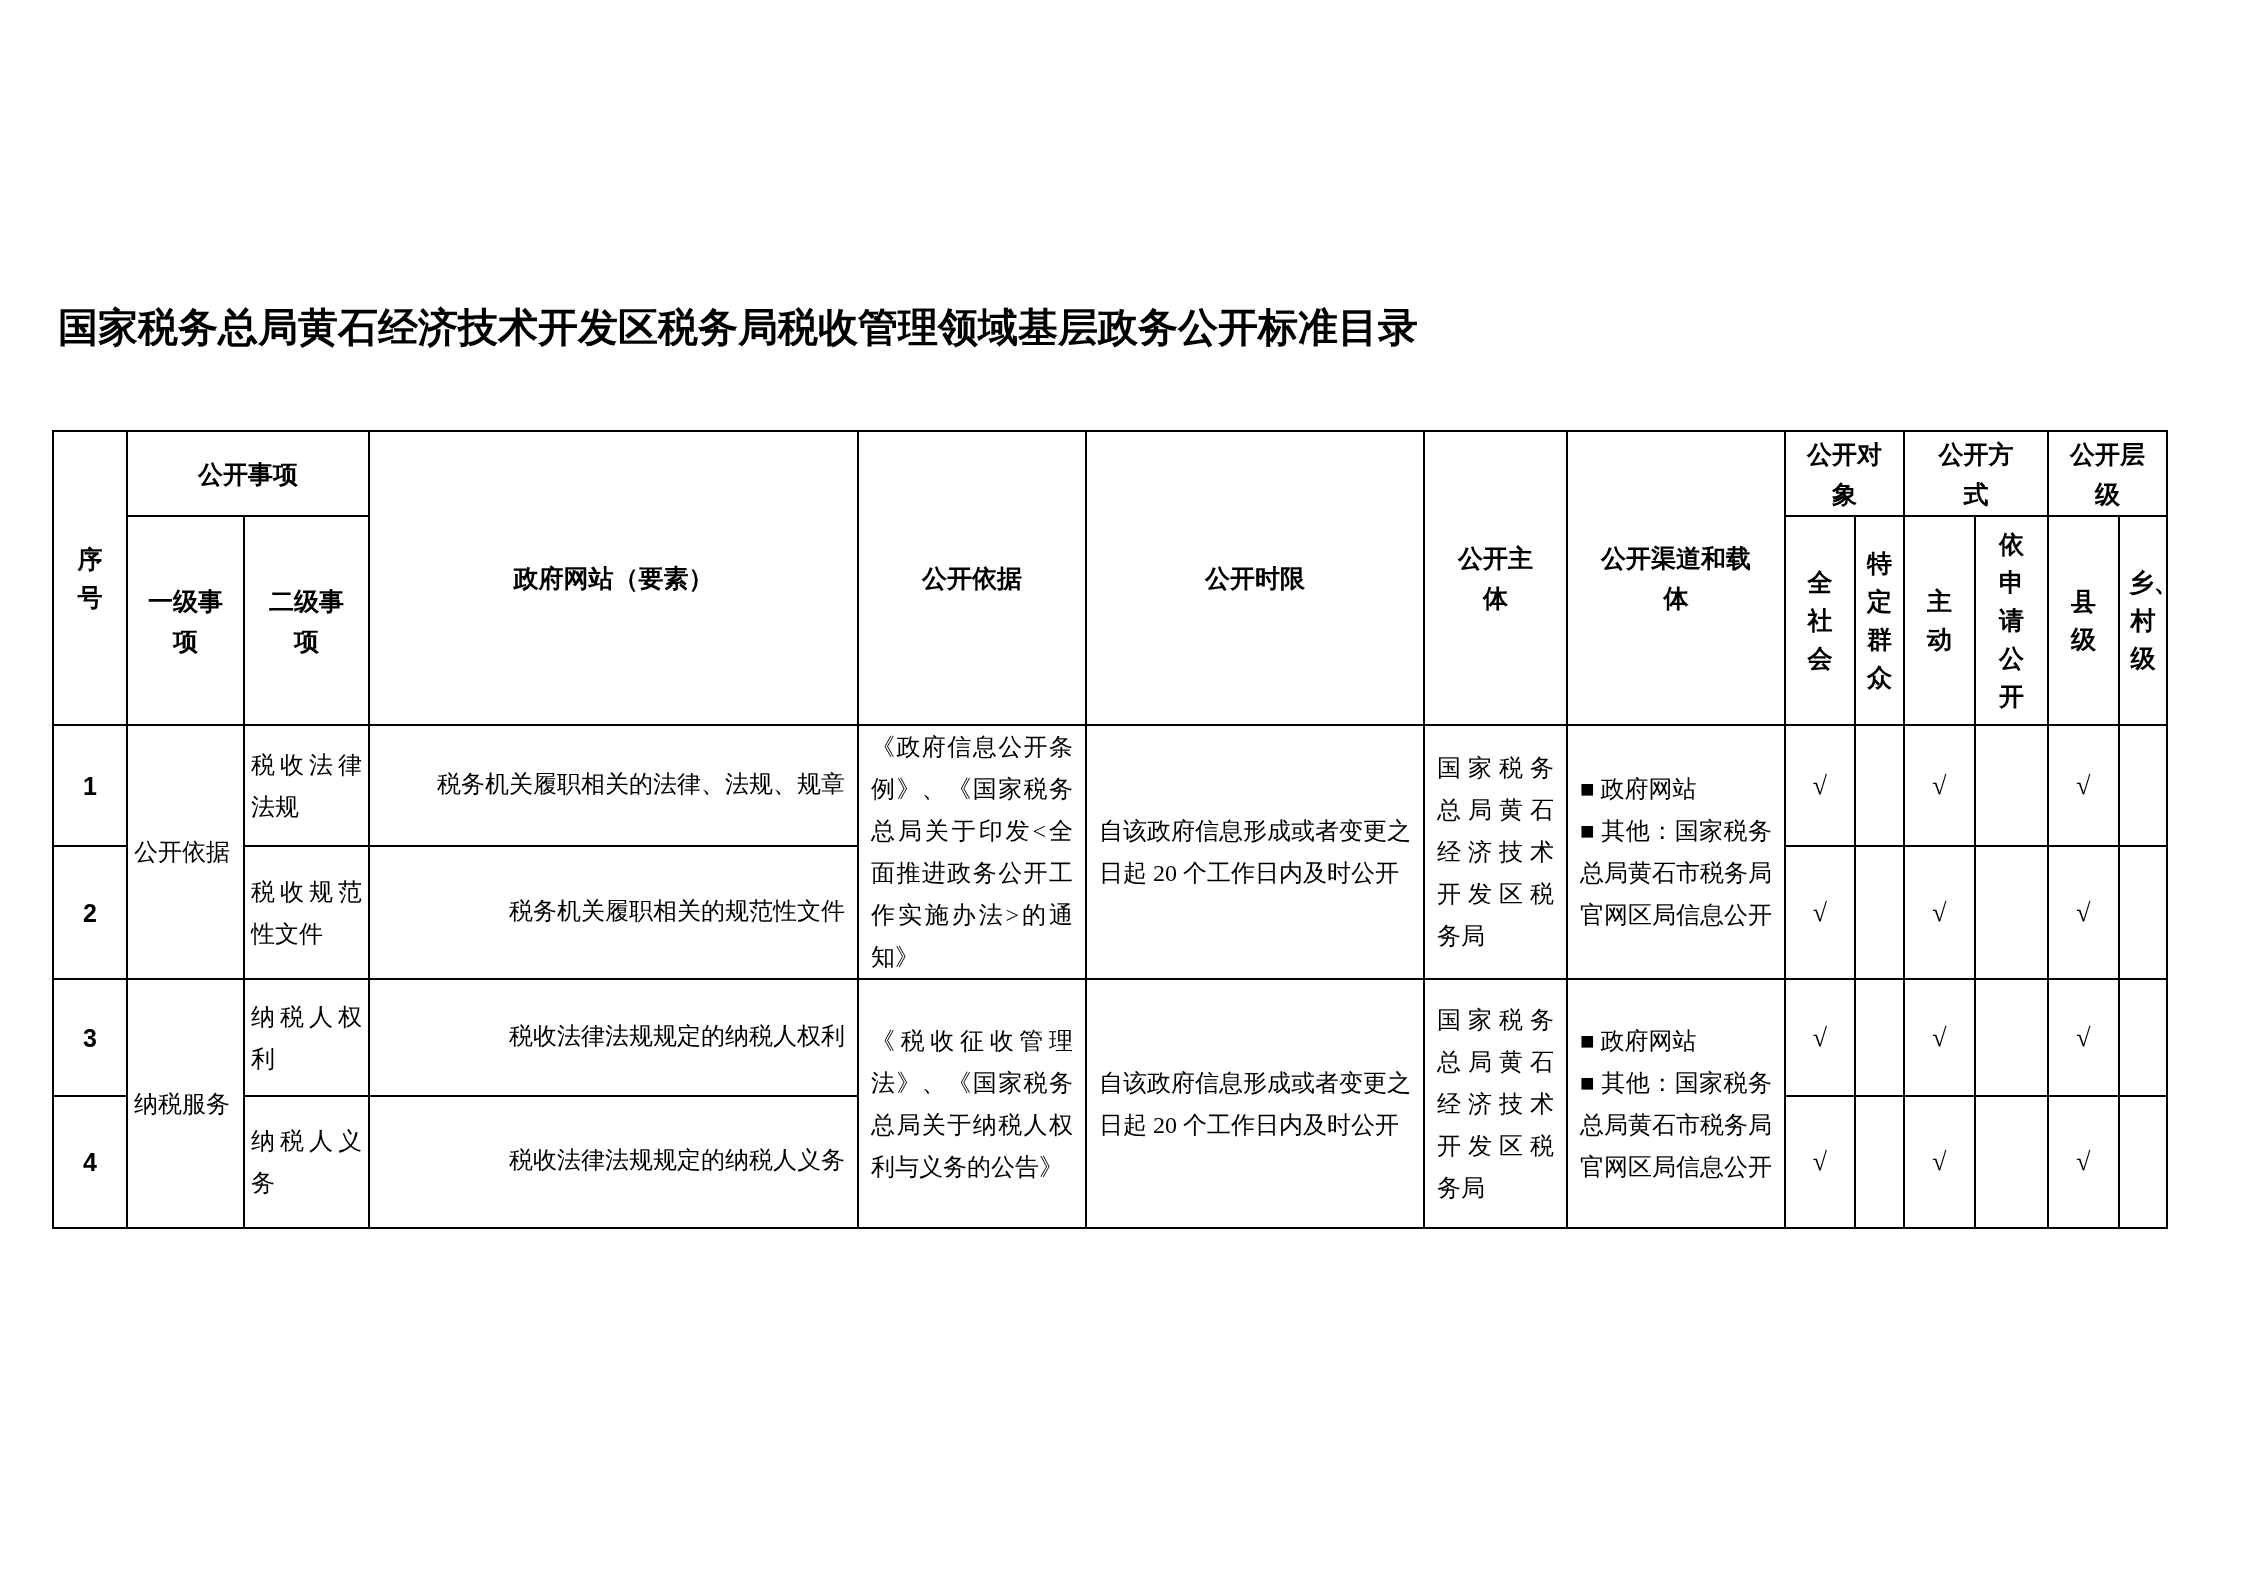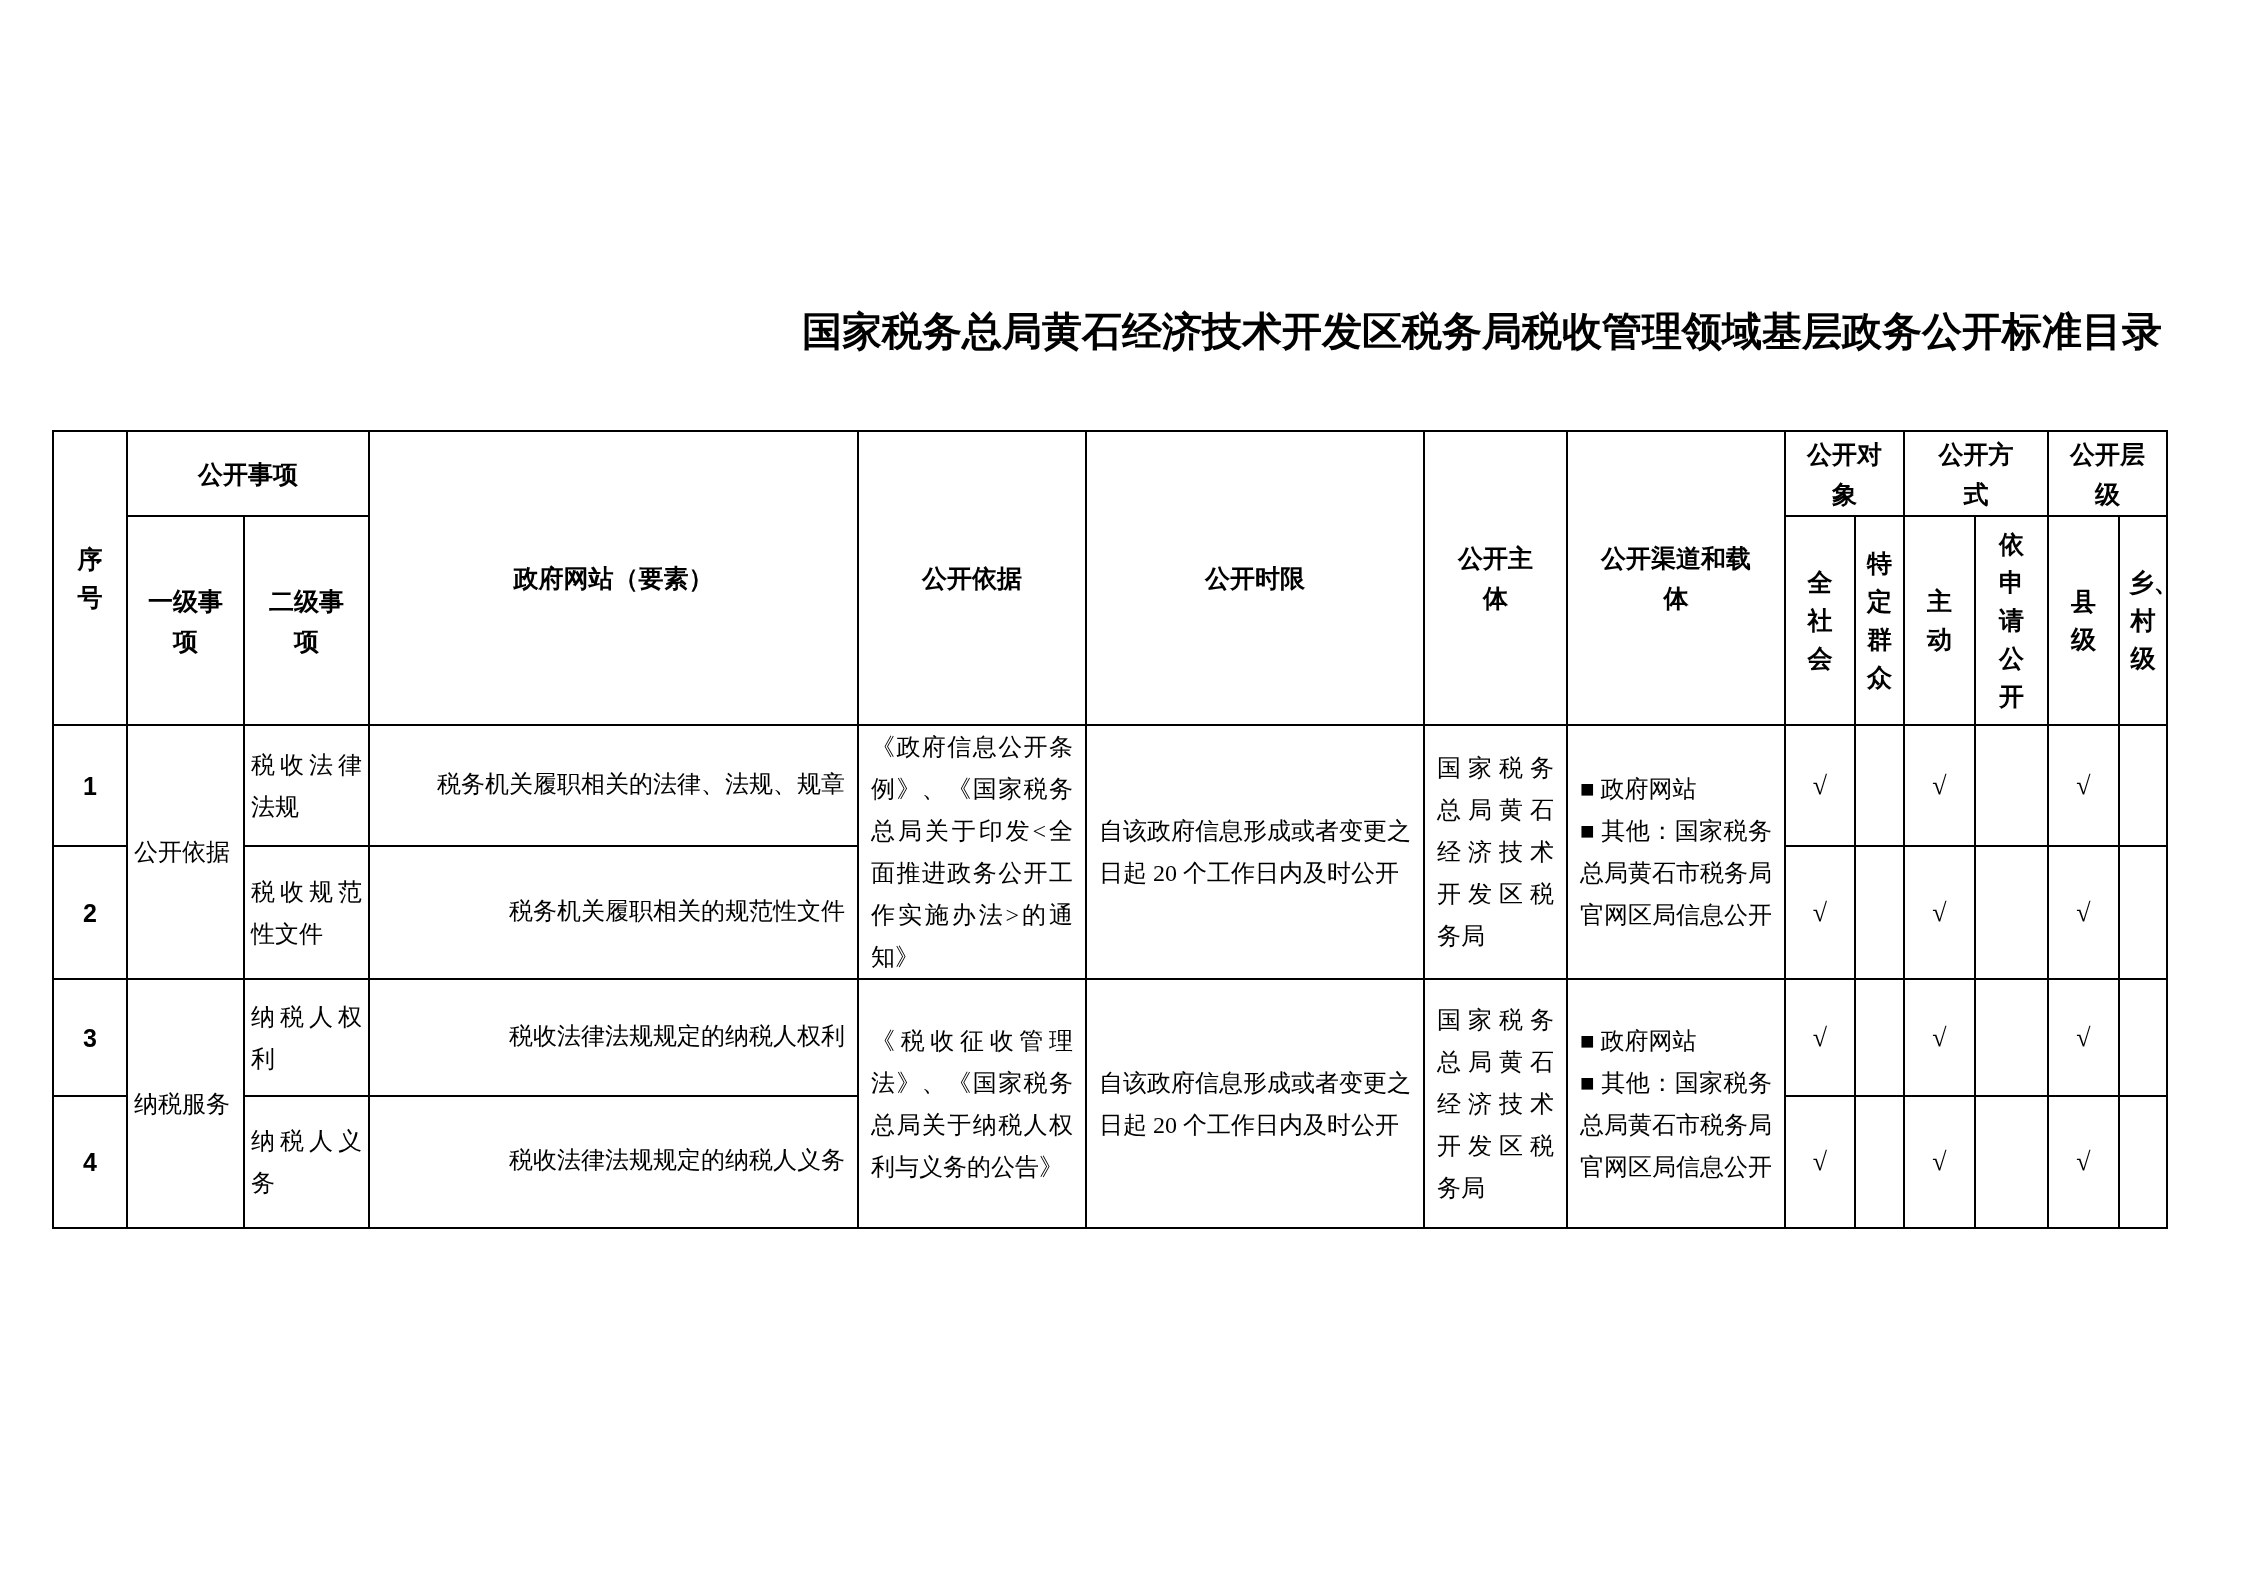--- a/index.html
+++ b/index.html
@@ -1,20 +1,20 @@
 <!DOCTYPE html>
 <html><head>
 <meta charset="utf-8">
 <style>
   html,body{margin:0;padding:0;background:#ffffff;}
   .page{position:relative;width:2245px;height:1587px;background:#fff;color:#000;
         font-family:"Liberation Serif", serif;}
-  .doc-title{position:absolute;top:307px;left:48px;width:2114px;margin:0;
-        text-align:right;font-size:40px;font-weight:bold;line-height:48px;
-        font-family:Liberation Sans, sans-serif;}
+  .doc-title{position:absolute;top:307px;left:58px;width:2114px;margin:0;
+        text-align:left;font-size:40px;font-weight:bold;line-height:48px;
+        font-family:Liberation Mono, monospace;}
   table.catalog{position:absolute;left:52px;top:430px;width:2114px;
         border-collapse:collapse;table-layout:fixed;}
   td{border:2px solid #000;vertical-align:middle;padding:0 12px;
      font-size:24px;line-height:42px;overflow:hidden;word-break:break-all;}
   td.th{font-weight:bold;text-align:center;font-size:25px;line-height:40px;
         font-family:"Liberation Sans", sans-serif;padding:0 4px;}
   .v1{display:inline-block;width:1.15em;line-height:38px;text-align:center;}
   .w3{display:inline-block;width:3.3em;text-align:center;}
   .w6{display:inline-block;width:6.3em;}
   td.num{font-weight:bold;text-align:center;font-size:25px;

